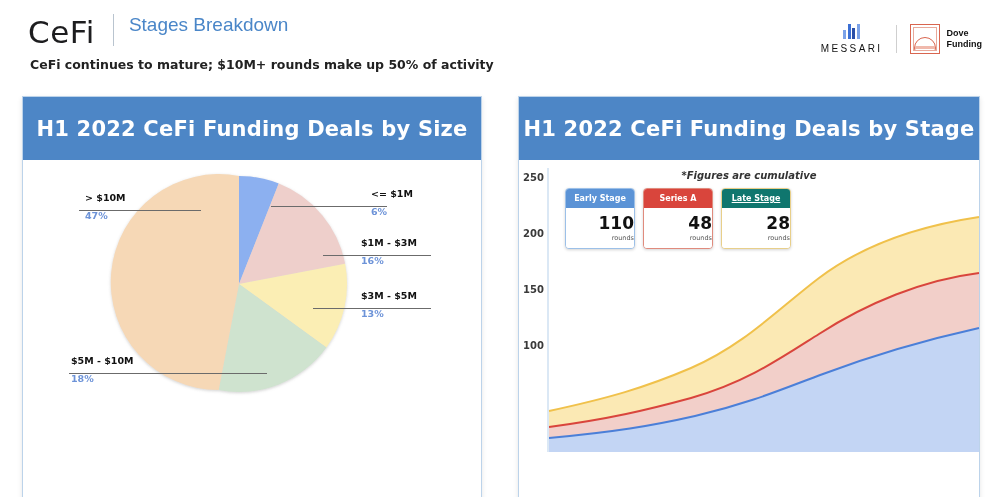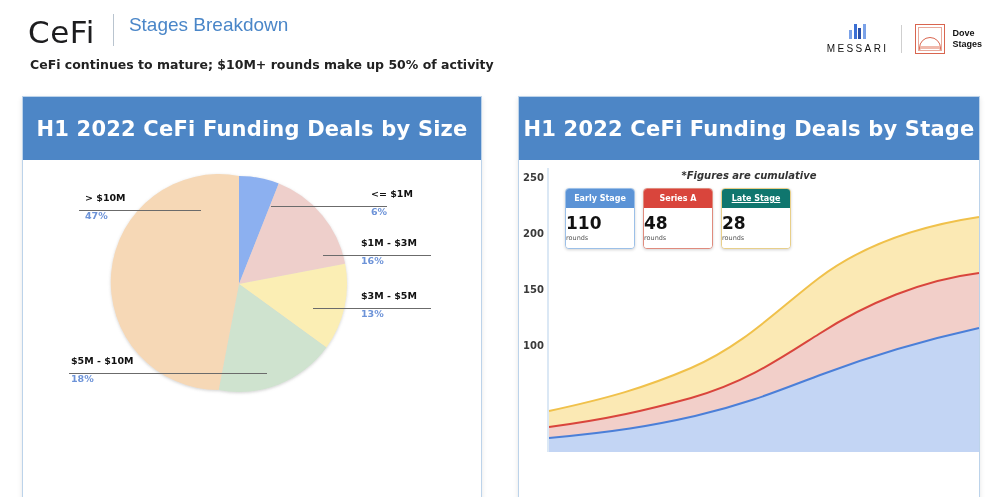--- a/index.html
+++ b/index.html
@@ -94,21 +94,21 @@
   }
   .xtick {
     position: absolute; bottom: 6px; font-size: 10.5px; color: #ffffff; font-weight: 700;
     font-family: "DejaVu Sans", sans-serif; opacity: .92;
   }
   .cards { position: absolute; left: 46px; top: 28px; display: flex; gap: 8px; z-index: 5; }
   .card { width: 70px; border-radius: 4px; overflow: hidden; background: #fff;
           box-shadow: 0 1px 3px rgba(0,0,0,.18); }
   .card-hd { height: 19px; display:flex; align-items:center; justify-content:center;
              font-size: 8px; font-weight: 700; color: #fff; font-family: "DejaVu Sans", sans-serif; }
-  .card-bd { height: 40px; display: flex; flex-direction: column; align-items: flex-start;
+  .card-bd { height: 40px; display: flex; flex-direction: column; align-items: flex-end;
              justify-content: center; background: #fff; }
   .card-num { font-size: 17px; font-weight: 700; color: #111; line-height: 18px;
               font-family: "DejaVu Sans", sans-serif; }
   .card-unit { font-size: 6.5px; color: #555; margin-top: 2px; font-family: "DejaVu Sans", sans-serif; }
   .card.early  { border: 1px solid #9cc0e8; }
   .card.early  .card-hd { background: #5b93d6; }
   .card.series { border: 1px solid #e08b7d; }
   .card.series .card-hd { background: #d9453c; }
   .card.late   { border: 1px solid #e8cf8a; }
   .card.late   .card-hd { background: #0f766e; text-decoration: underline; }
@@ -139,21 +139,21 @@
       <span class="logo-sep"></span>
       <div class="dove">
         <span class="dove-mark">
           <span class="dove-inner">
             <span class="dove-hill"></span>
             <span class="dove-wave"></span>
           </span>
         </span>
         <span class="dove-word">
           <span>Dove</span><br>
-          <span>Stages</span>
+          <span>Funding</span>
         </span>
       </div>
     </div>
   </div>
 
   <div class="panel panel-left">
     <div class="panel-hd">
       <h2>H1 2022 CeFi Funding Deals by Size</h2>
     </div>
     <div class="panel-body">

